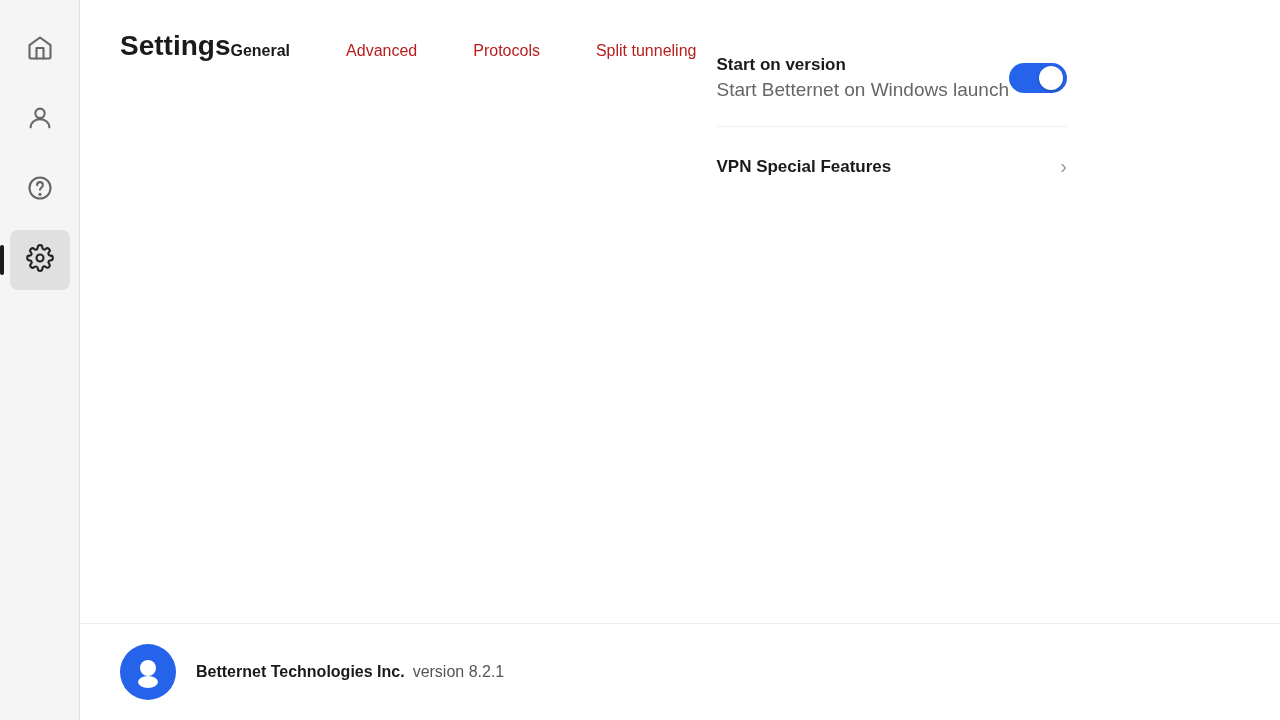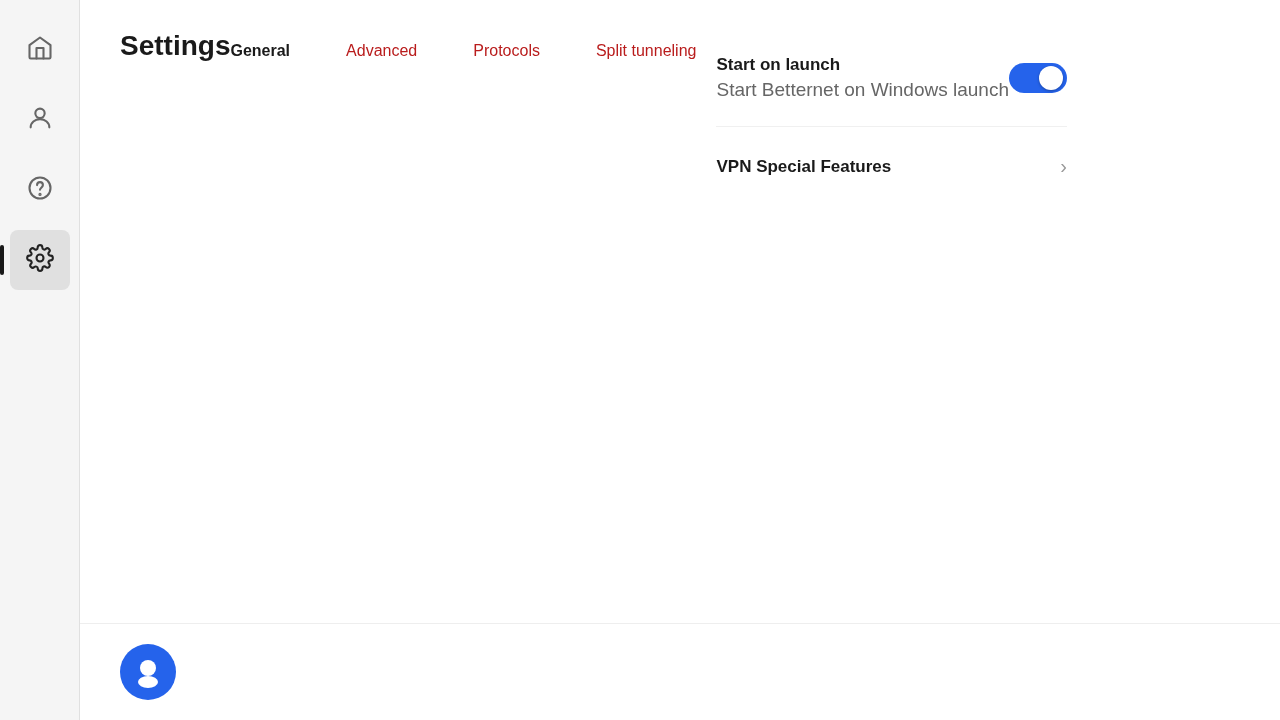--- a/index.html
+++ b/index.html
@@ -285,21 +285,21 @@
     <div class="tab-item active">General</div>
     <div class="tab-item">Advanced</div>
     <div class="tab-item">Protocols</div>
     <div class="tab-item">Split tunneling</div>
   </div>
 
   <div class="settings-section">
 
     <div class="setting-row">
       <div class="setting-info">
-        <span class="setting-title">Start on launch</span>
+        <span class="setting-title">Start on version</span>
         <span class="setting-desc">Start Betternet on Windows launch</span>
       </div>
       <label class="toggle">
         <input type="checkbox" checked="" style="">
         <div class="toggle-track"></div>
         <div class="toggle-thumb"></div>
       </label>
     </div>
 
 
@@ -311,13 +311,16 @@
   </div>
 </div>
 
 <div class="footer">
   <div class="footer-logo">
     <svg viewBox="0 0 36 36" fill="white">
       <circle cx="18" cy="14" r="8" fill="white"></circle>
       <ellipse cx="18" cy="28" rx="10" ry="6" fill="white"></ellipse>
     </svg>
   </div>
+  <div class="footer-text">
+    <span>Betternet Technologies Inc.</span><span class="version">version 8.2.1</span>
+  </div>
 </div>
 
 </body></html>

